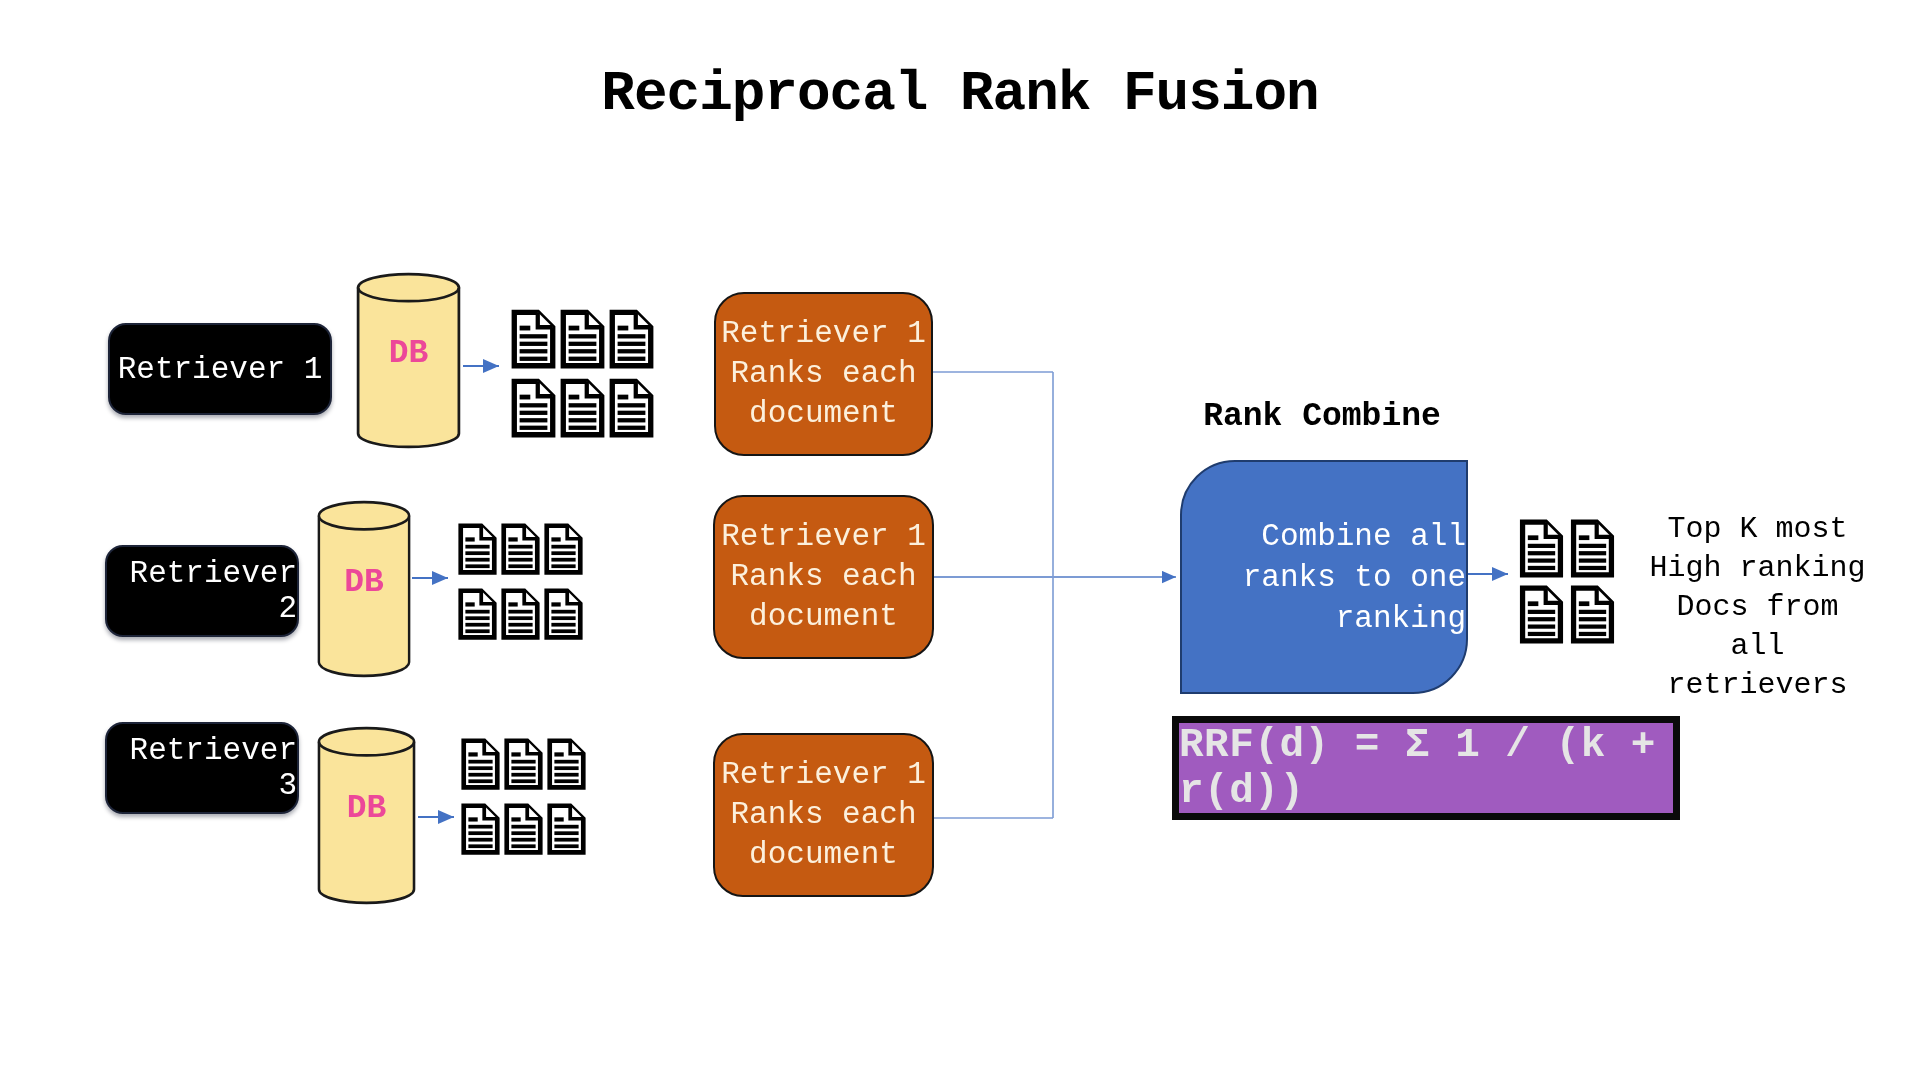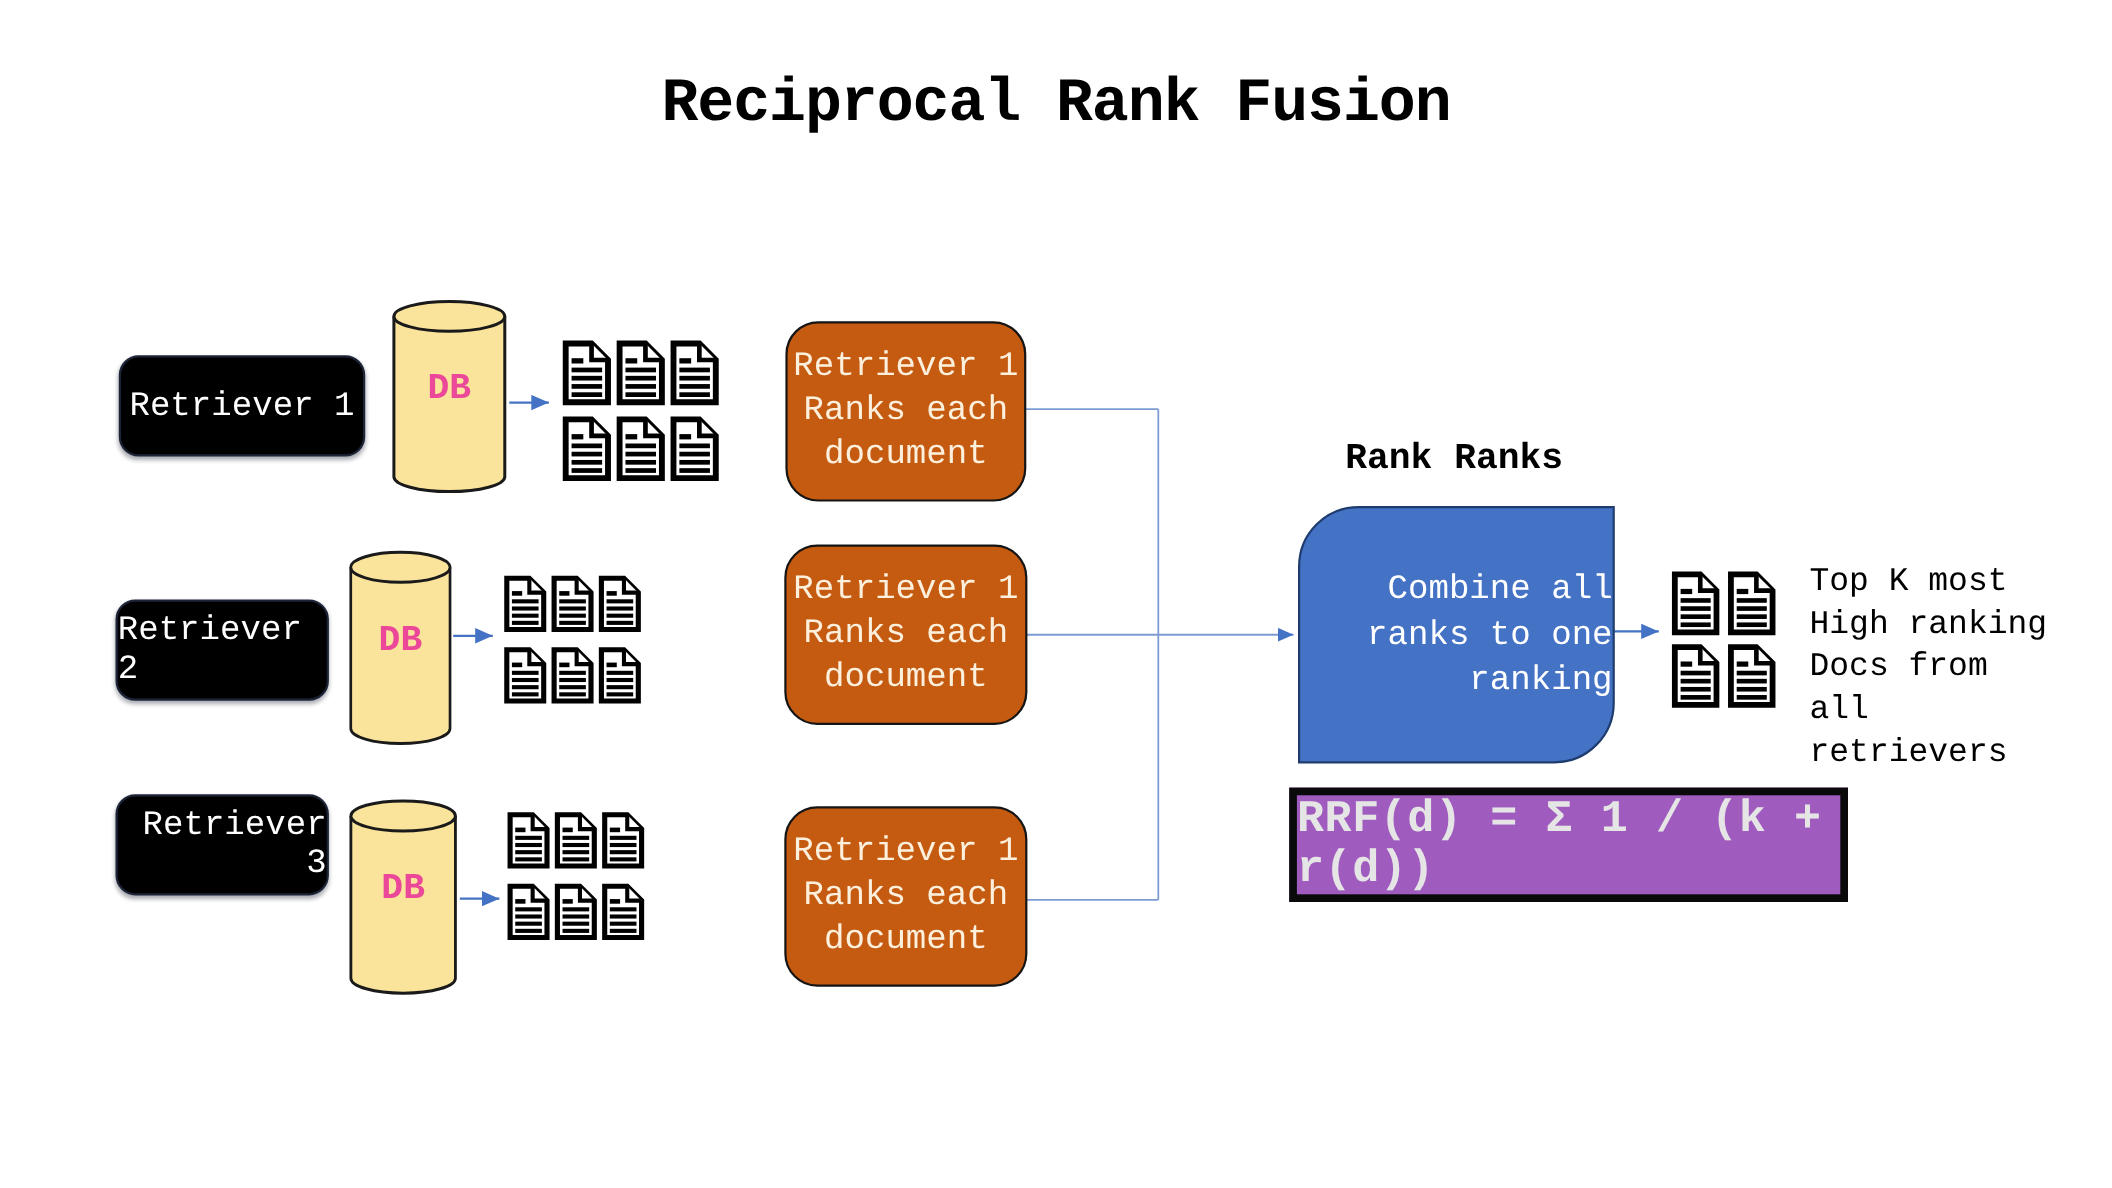--- a/index.html
+++ b/index.html
@@ -15,21 +15,21 @@
   
   .overlay{position:absolute;left:0;top:0;width:1920px;height:1080px;z-index:1;pointer-events:none;}
   
   .pill{
     position:absolute;z-index:2;background:#000;color:#fff;
     border:2.5px solid #1d2438;border-radius:18px;
     display:flex;align-items:center;justify-content:center;
     font-size:31px;box-shadow:0 3px 4px rgba(10,15,35,.35);
   }
   .pill.r0{left:108px;top:323px;width:220px;height:88px;}
-  .pill.r1{left:105px;top:545px;width:190px;height:88px;}
+  .pill.r1{left:105px;top:545px;width:190px;height:88px;text-align:right;}
   .pill.r2{left:105px;top:722px;width:190px;height:88px;text-align:right;}
   
   .cyl{position:absolute;z-index:2;}
   .cyl.r0{left:356px;top:272px;width:105px;height:177px;}
   .cyl.r1{left:317px;top:500px;width:94px;height:178px;}
   .cyl.r2{left:317px;top:726px;width:99px;height:179px;}
   .cyl svg{position:absolute;left:0;top:0;width:100%;height:100%;}
   .cyl .db{
     position:absolute;left:0;top:46%;width:100%;text-align:center;
     transform:translateY(-50%);font-size:33px;font-weight:bold;color:#ec4899;
@@ -63,21 +63,21 @@
   }
   .combine{
     position:absolute;z-index:2;left:1180px;top:460px;width:284px;height:230px;
     background:#4472C4;border:2.5px solid #1f3c6e;border-radius:55px 0 55px 0;
     display:flex;flex-direction:column;align-items:flex-end;justify-content:center;
     color:#fff;font-size:31px;line-height:41px;text-align:center;
   }
   
   .caption{
     position:absolute;z-index:2;left:1645px;top:510px;width:225px;
-    font-size:30px;line-height:39px;text-align:left;color:#000;
+    font-size:30px;line-height:39px;text-align:center;color:#000;
   }
   .caption span{display:block;}
   .ranker span{display:block;}
   .combine span{display:block;}
   
   .formula{
     position:absolute;z-index:2;left:1172px;top:716px;width:508px;height:104px;
     background:#A05BBF;border:7px solid #0a0a0a;box-sizing:border-box;
     display:flex;align-items:center;justify-content:center;
     color:#e5e5e5;font-size:41px;font-weight:600;letter-spacing:.5px;
@@ -227,21 +227,21 @@
     <svg>
         <use href="#doc-icon"></use>
       </svg>
   </div>
   <div class="ranker r2">
     <span>Retriever 1</span>
     <span>Ranks each</span>
     <span>document</span>
   </div>
 
-  <div class="rf-label">Rank Ranks</div>
+  <div class="rf-label">Rank Combine</div>
   <div class="combine">
     <span>Combine all</span>
     <span>ranks to one</span>
     <span>ranking</span>
   </div>
 
   <div class="docs docs-out gout">
     <svg>
         <use href="#doc-icon"></use>
       </svg>

